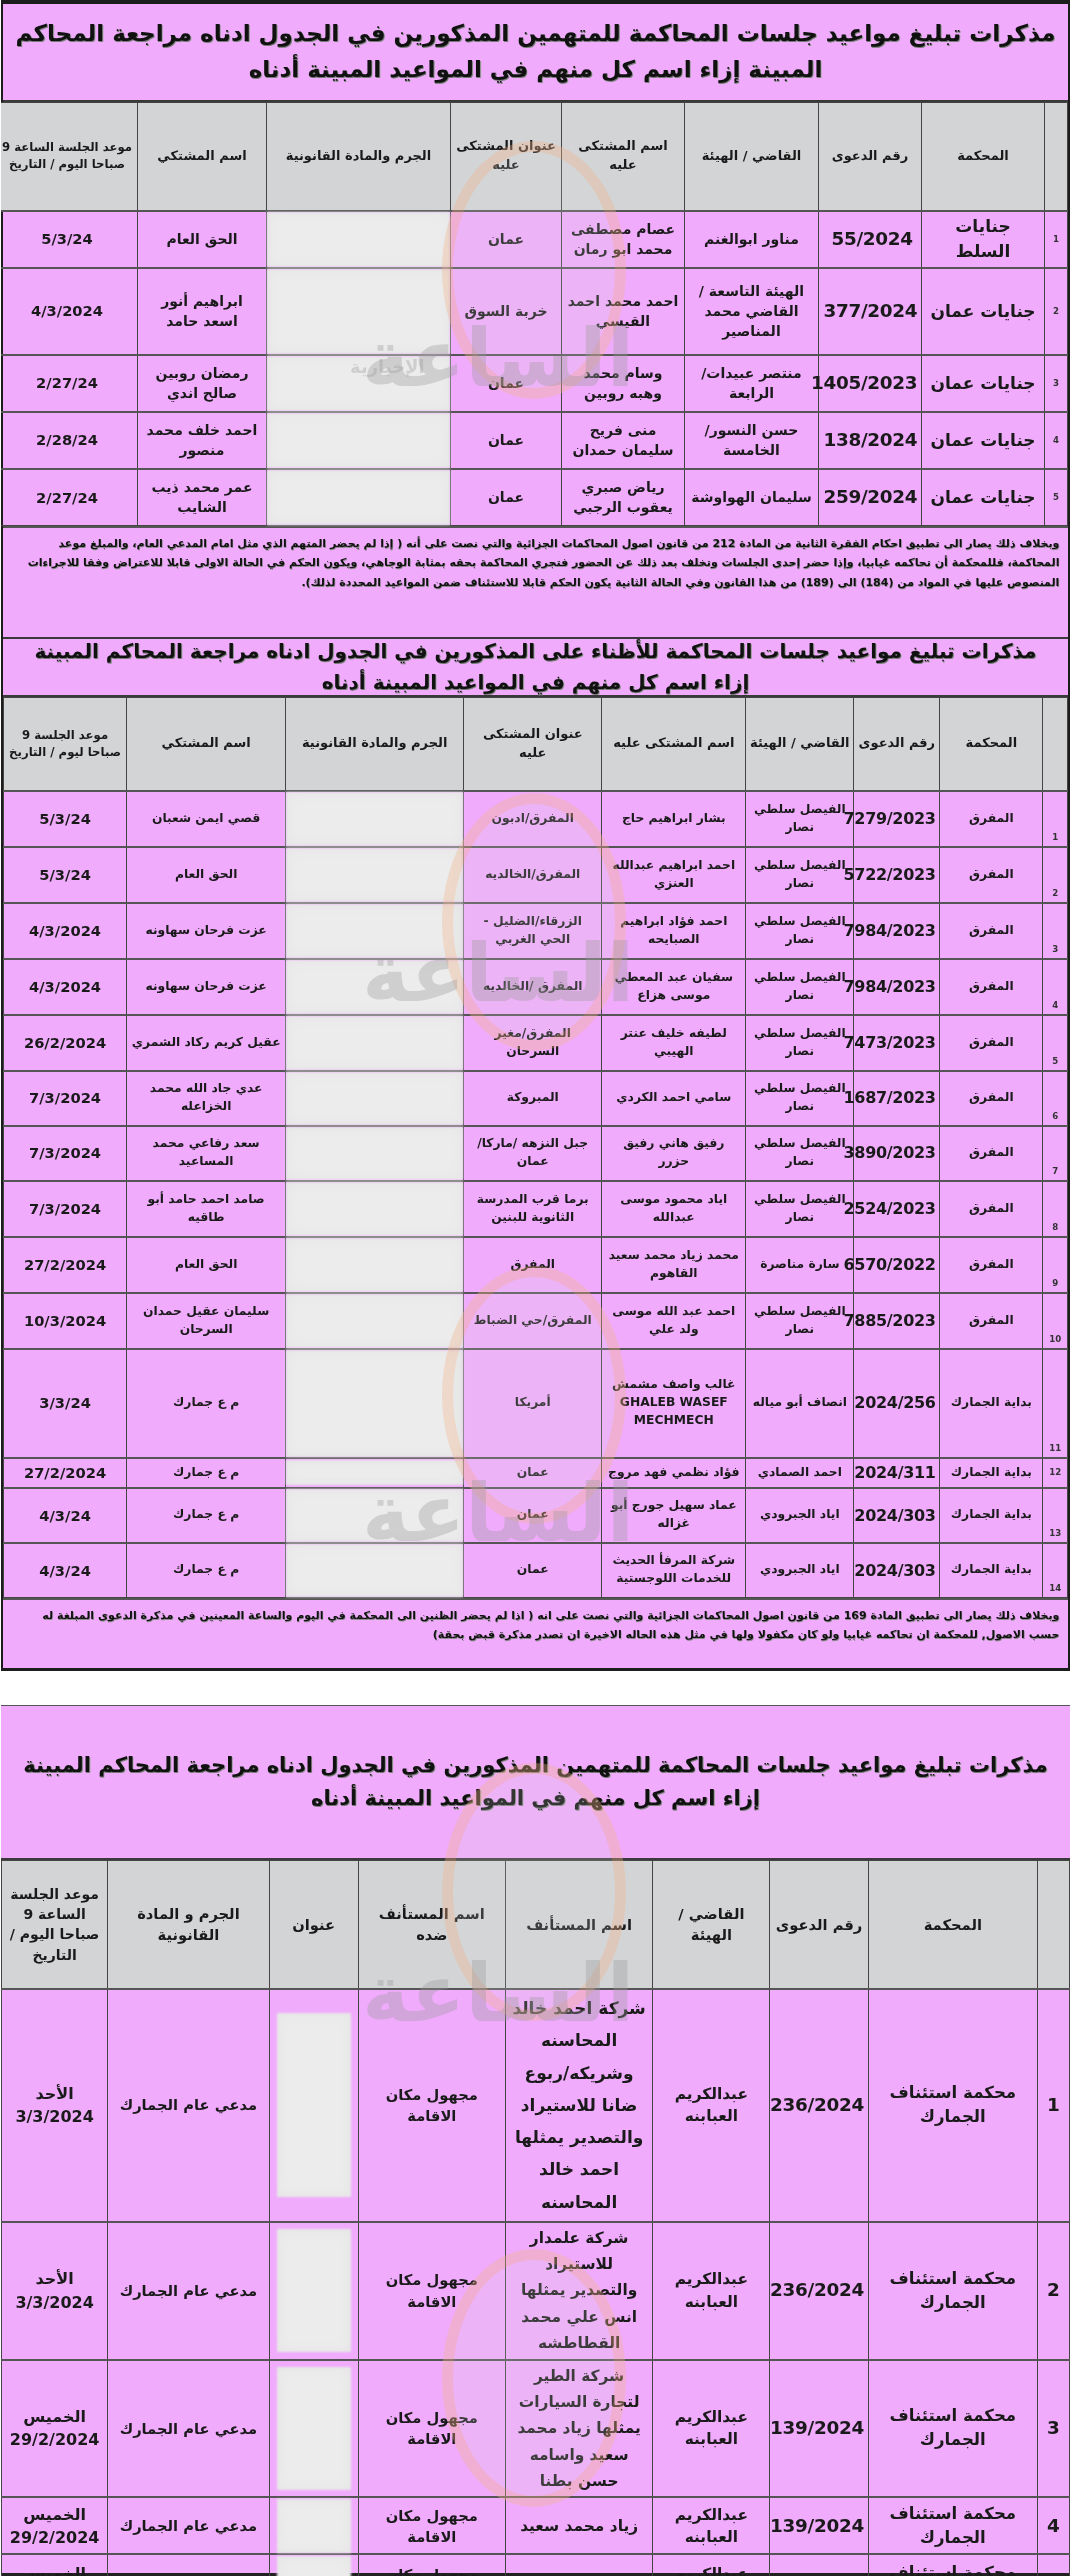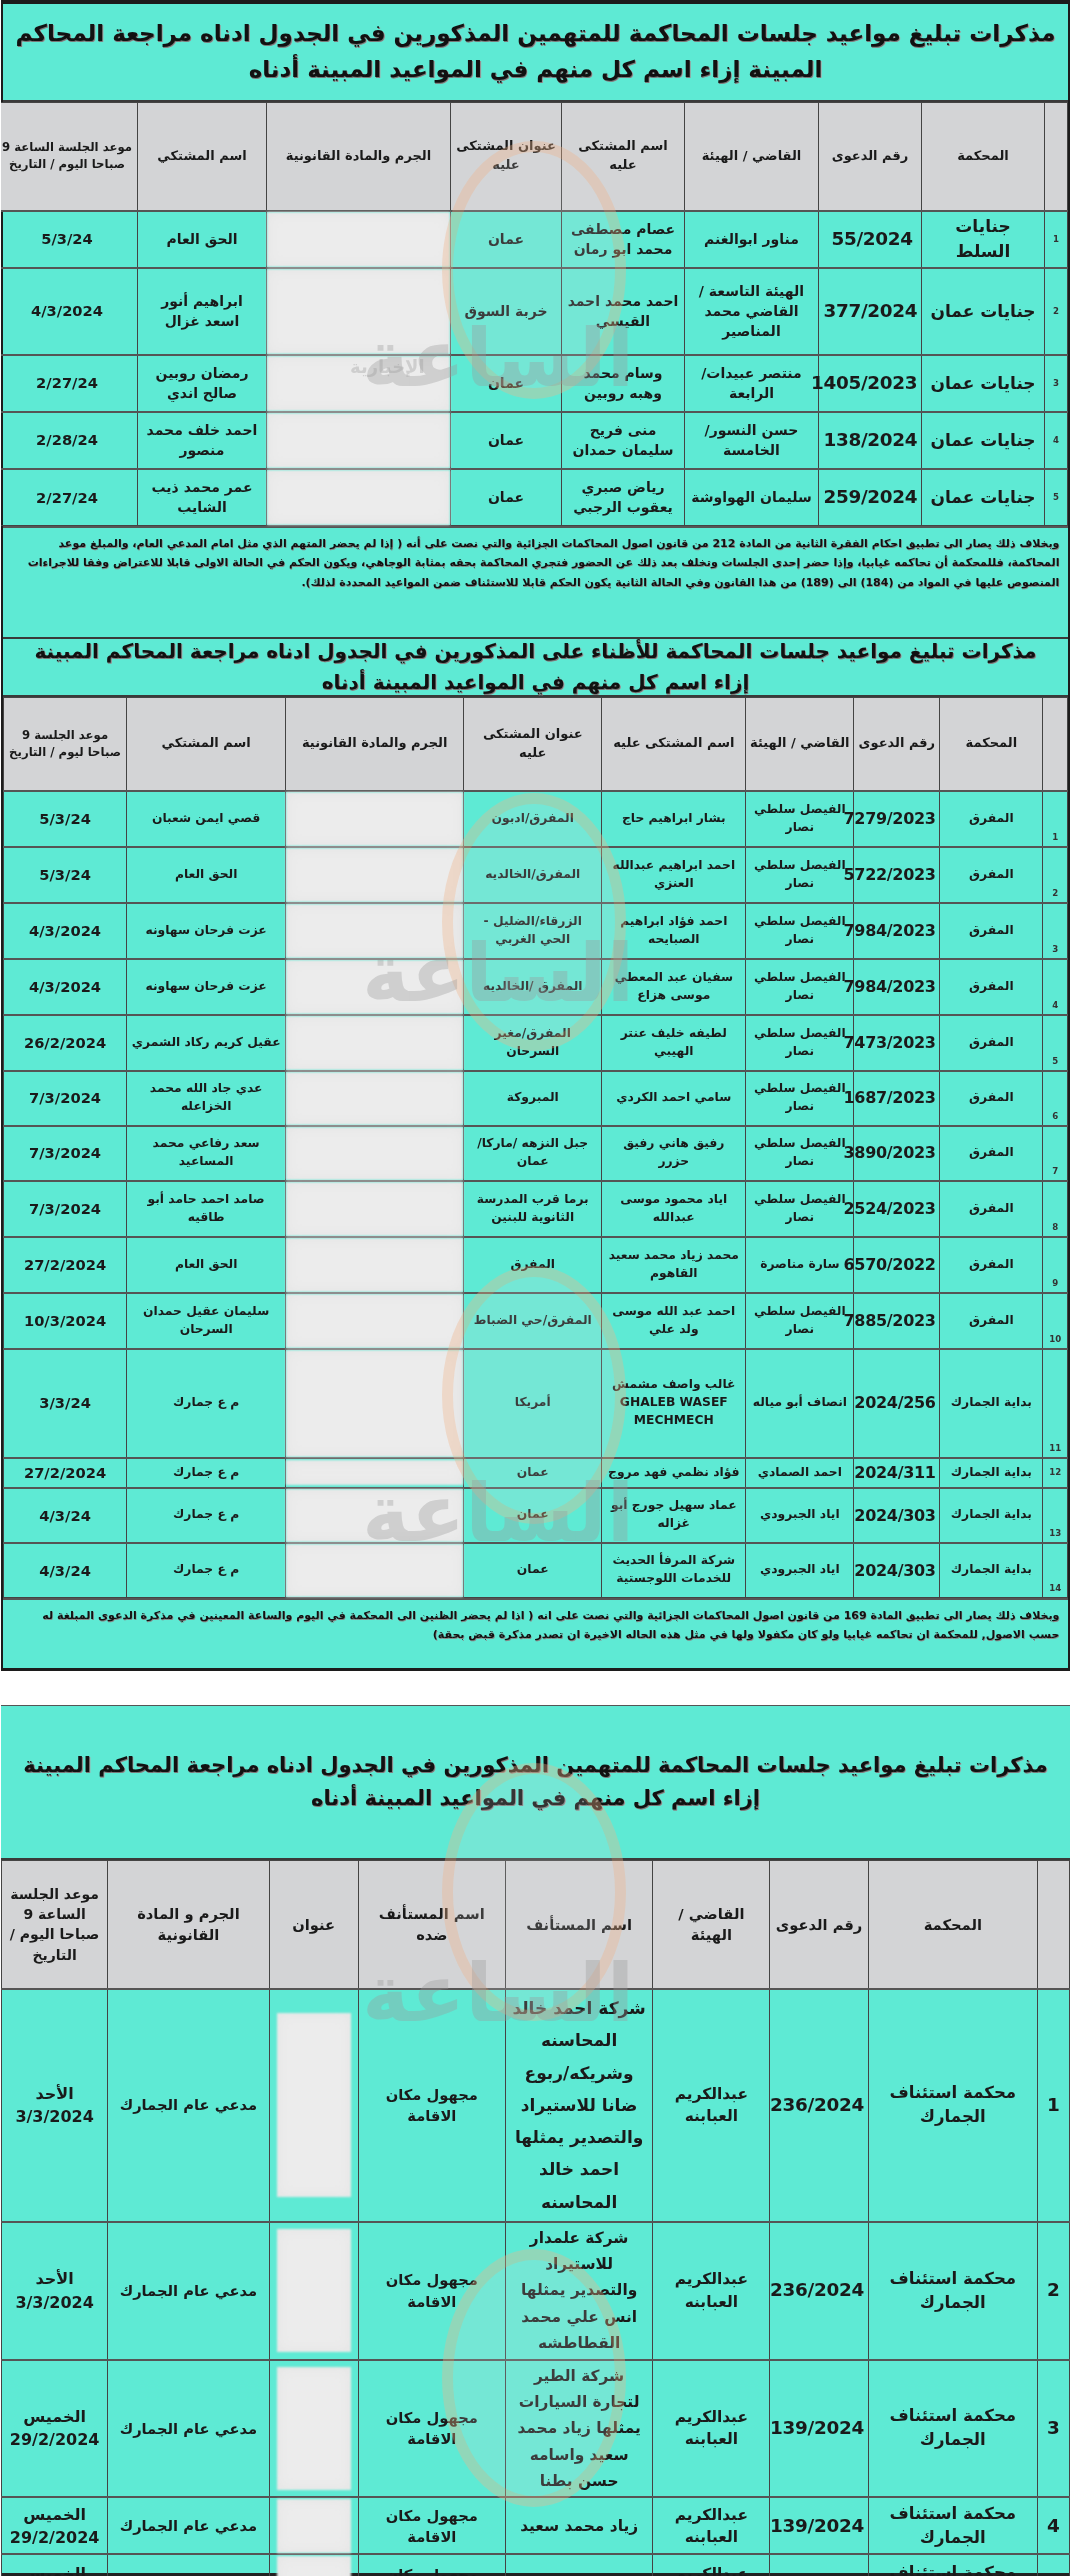--- a/index.html
+++ b/index.html
@@ -10,21 +10,21 @@
     position: relative;
     overflow: hidden;
     font-family: "DejaVu Sans", "Liberation Sans", sans-serif;
     color: #1a1a1a;
     direction: rtl;
   }
   .notice {
     position: absolute;
     left: 0;
     width: 1071px;
-    background: #5eead4;
+    background: #f0abfc;
     border: 3.7px solid #1c1c1c;
     border-top-width: 4.9px;
   }
   .notice.n1 { top: 0; height: 1671px; }
   .notice.n3 { top: 1705px; height: 871px; border-width: 1.8px; border-color:#555; border-bottom-width: 3.1px; border-bottom-color:#222;}
 
   .title {
     text-align: center;
     font-weight: bold;
     color: #111;
@@ -164,21 +164,21 @@
       <tr class="rowsep" style="height:86px">
         <td class="num">2</td>
         <td class="court">جنايات عمان</td>
         <td class="case">377/2024</td>
         <td>الهيئة التاسعة / القاضي محمد المناصير</td>
         <td>احمد محمد احمد القيسي</td>
         <td>خربة السوق</td>
         <td class="blur">
             <div class="blurbox" style="height:85px"></div>
           </td>
-        <td>ابراهيم أنور اسعد غزال</td>
+        <td>ابراهيم أنور اسعد حامد</td>
         <td class="date">4/3/2024</td>
       </tr>
       <tr class="rowsep" style="height:57px">
         <td class="num">3</td>
         <td class="court">جنايات عمان</td>
         <td class="case">1405/2023</td>
         <td>منتصر عبيدات/ الرابعة</td>
         <td>وسام محمد وهبه روبين</td>
         <td>عمان</td>
         <td class="blur">

